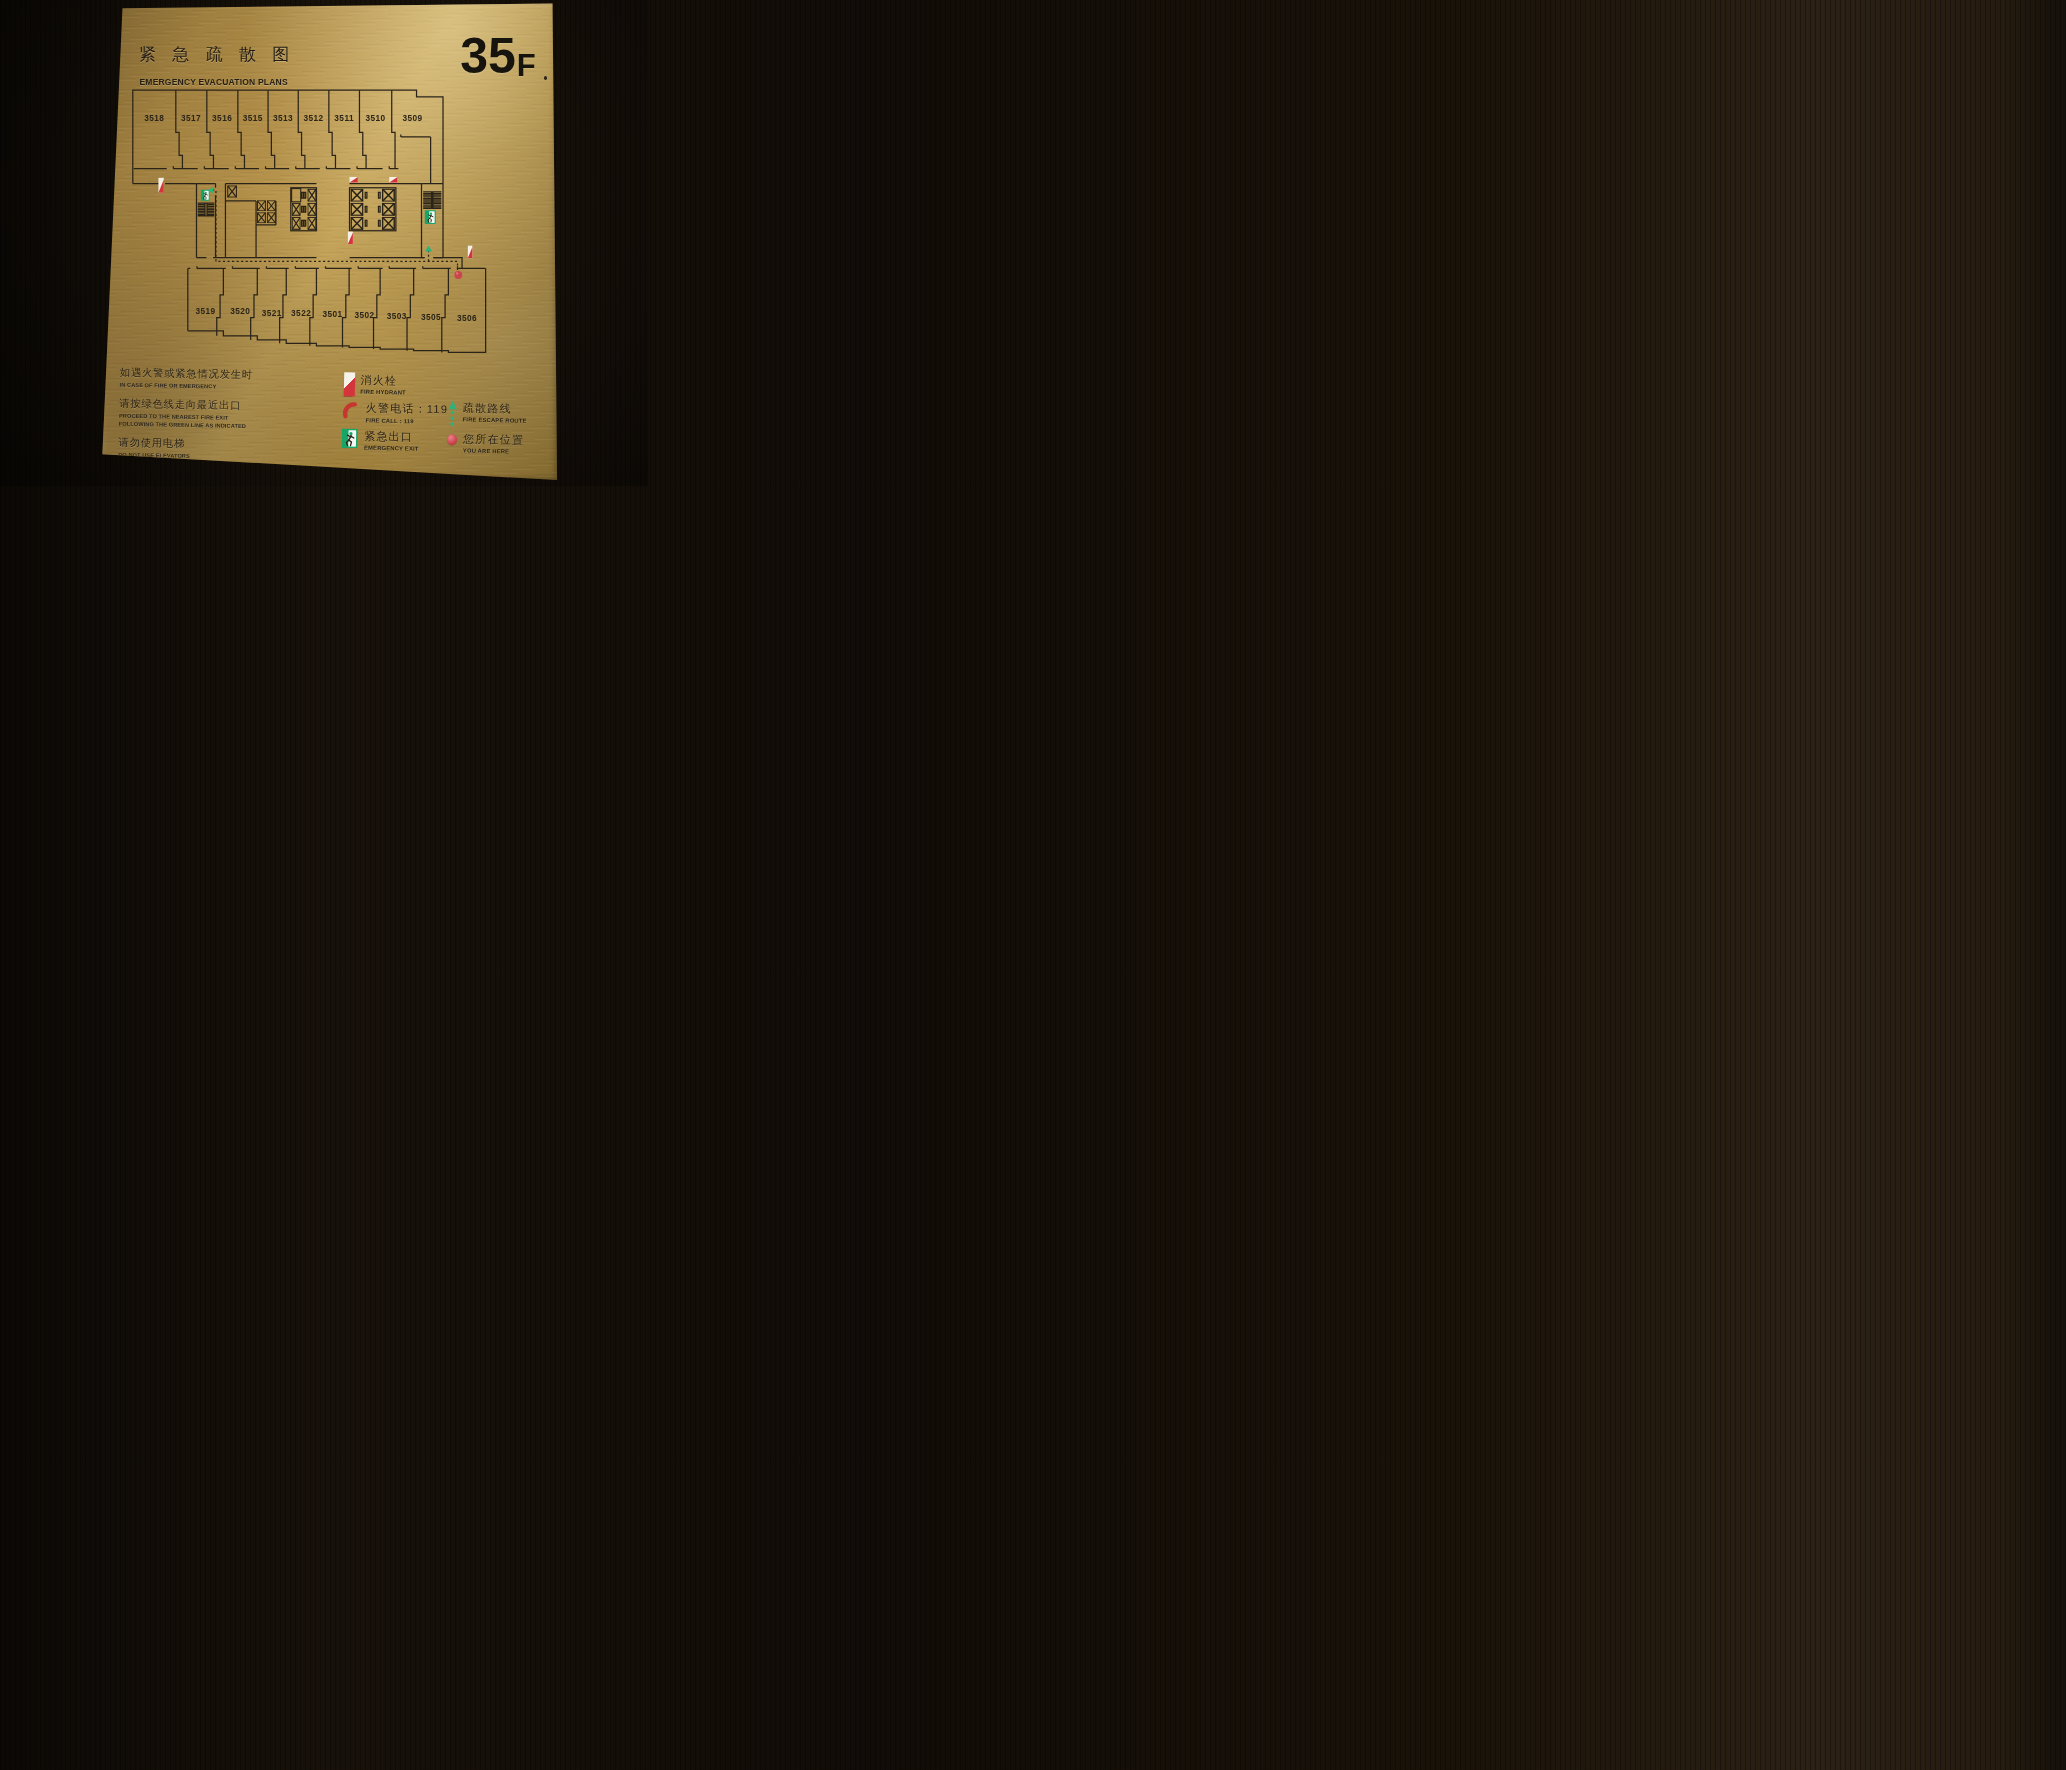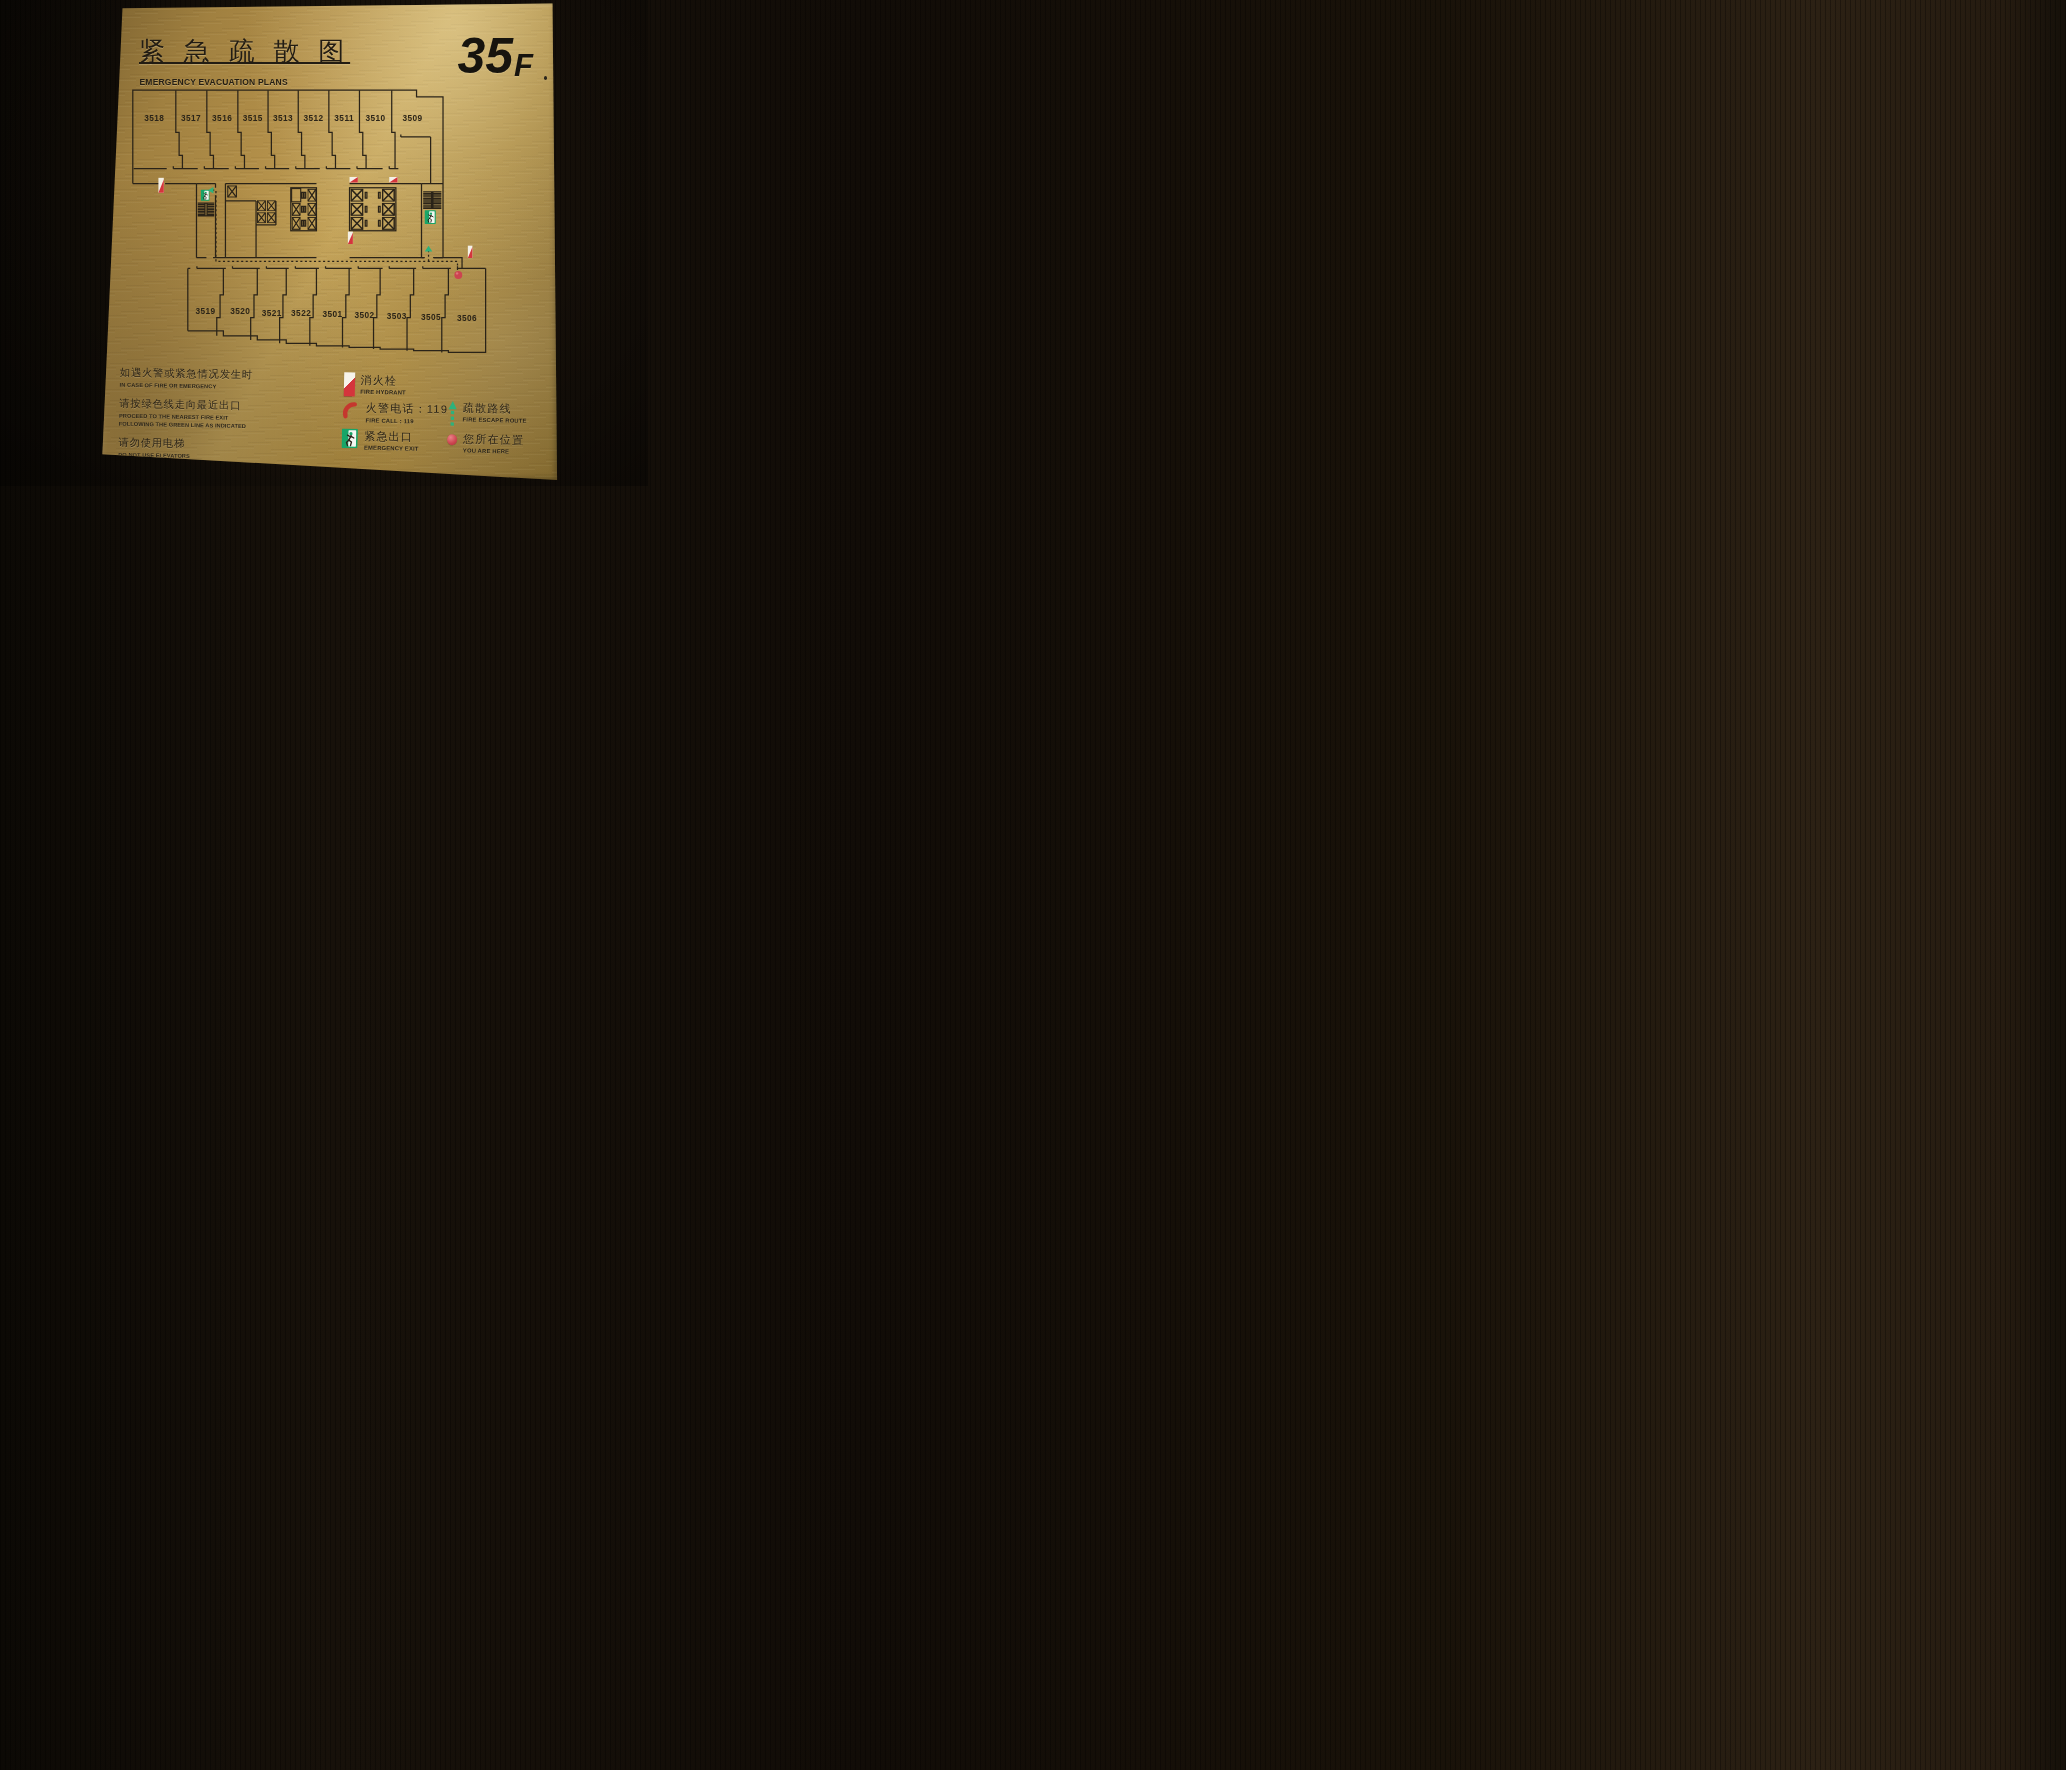--- a/index.html
+++ b/index.html
@@ -20,23 +20,23 @@
     background-image:
       radial-gradient(ellipse at 78% 6%, rgba(255,243,196,.38), transparent 42%),
       radial-gradient(ellipse at 88% 70%, rgba(255,240,200,.14), transparent 40%),
       radial-gradient(ellipse at 8% 90%, rgba(0,0,0,.25), transparent 45%),
       repeating-linear-gradient(179deg, rgba(255,244,205,.05) 0 0.4px, transparent 0.4px 1.7px, rgba(60,40,10,.06) 1.7px 2.1px, transparent 2.1px 3.7px),
       linear-gradient(118deg,#7d6330 0%,#a08040 16%,#b28f49 34%,#c3a258 50%,#a8873f 68%,#8f7336 86%,#7e6429 100%);
     box-shadow: inset -2.1px -2.9px 6.6px rgba(0,0,0,.34), inset 1.7px 2.5px 5px rgba(255,246,210,.18);
   }
   .content{position:absolute;left:21.5px;top:5.8px;width:434px;height:471px;}
   
-  .title-cn{position:absolute;left:16.5px;top:26px;font-size:26px;font-weight:500;letter-spacing:5.8px;color:#221c13;text-shadow:0 0.8px 0.4px rgba(255,240,200,.28);text-decoration:underline;}
+  .title-cn{position:absolute;left:16.5px;top:35px;font-size:17px;font-weight:500;letter-spacing:5.8px;color:#221c13;text-shadow:0 0.8px 0.4px rgba(255,240,200,.28);}
   .title-en{position:absolute;left:17px;top:53px;font-size:8.5px;font-weight:700;letter-spacing:0.2px;color:#241e14;text-shadow:0 0.6px 0.4px rgba(255,240,200,.26);margin-top:16px;}
-  .floor-badge{position:absolute;left:335px;top:15px;width:81px;height:55px;display:flex;align-items:flex-end;justify-content:flex-start;font-style:italic;}
+  .floor-badge{position:absolute;left:335px;top:15px;width:81px;height:55px;display:flex;align-items:flex-end;justify-content:center;}
   .floor-num{font-size:50px;line-height:.88;font-weight:700;color:#17140e;text-shadow:0 0.8px 0.8px rgba(255,240,200,.22);}
   .floor-suffix{font-size:31px;line-height:.82;font-weight:700;color:#17140e;margin-left:0.8px;text-shadow:0 0.8px 0.8px rgba(255,240,200,.22);}
   .screw-dot{position:absolute;left:421px;top:68px;width:3.7px;height:4.1px;border-radius:50%;background:#2a251c;}
   
   .plan{position:absolute;left:4.5px;top:78px;}
   .plan path,.plan rect.wall{fill:none;stroke:#2a2318;stroke-width:3;}
   .plan text{font-family:"Liberation Sans","DejaVu Sans",sans-serif;font-size:20px;font-weight:600;letter-spacing:1px;fill:#2b2418;text-anchor:middle;}
   
   .instructions{position:absolute;left:-3.7px;top:359px;transform:rotate(1.1deg);}
   .ins-cn{font-size:10.3px;letter-spacing:0.8px;color:#241e14;text-shadow:0 0.8px 0.4px rgba(255,240,200,.24);}

